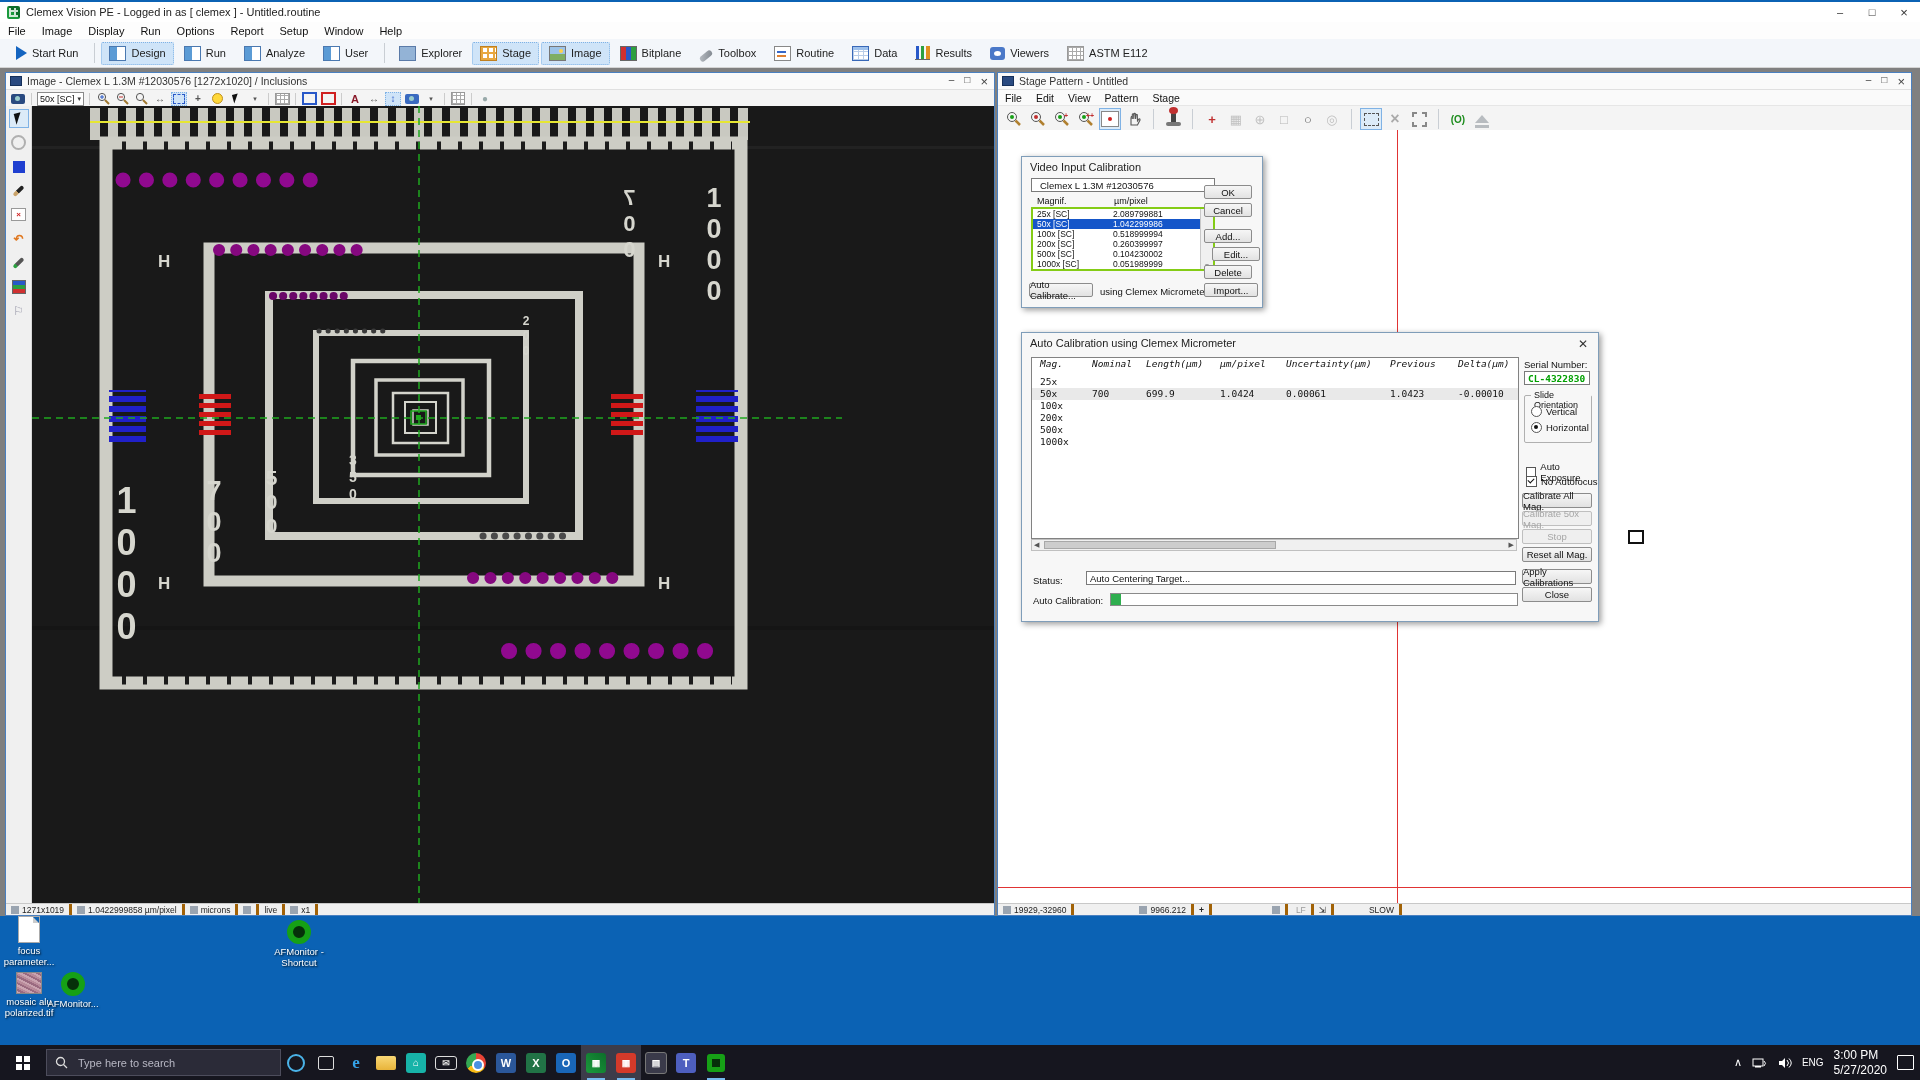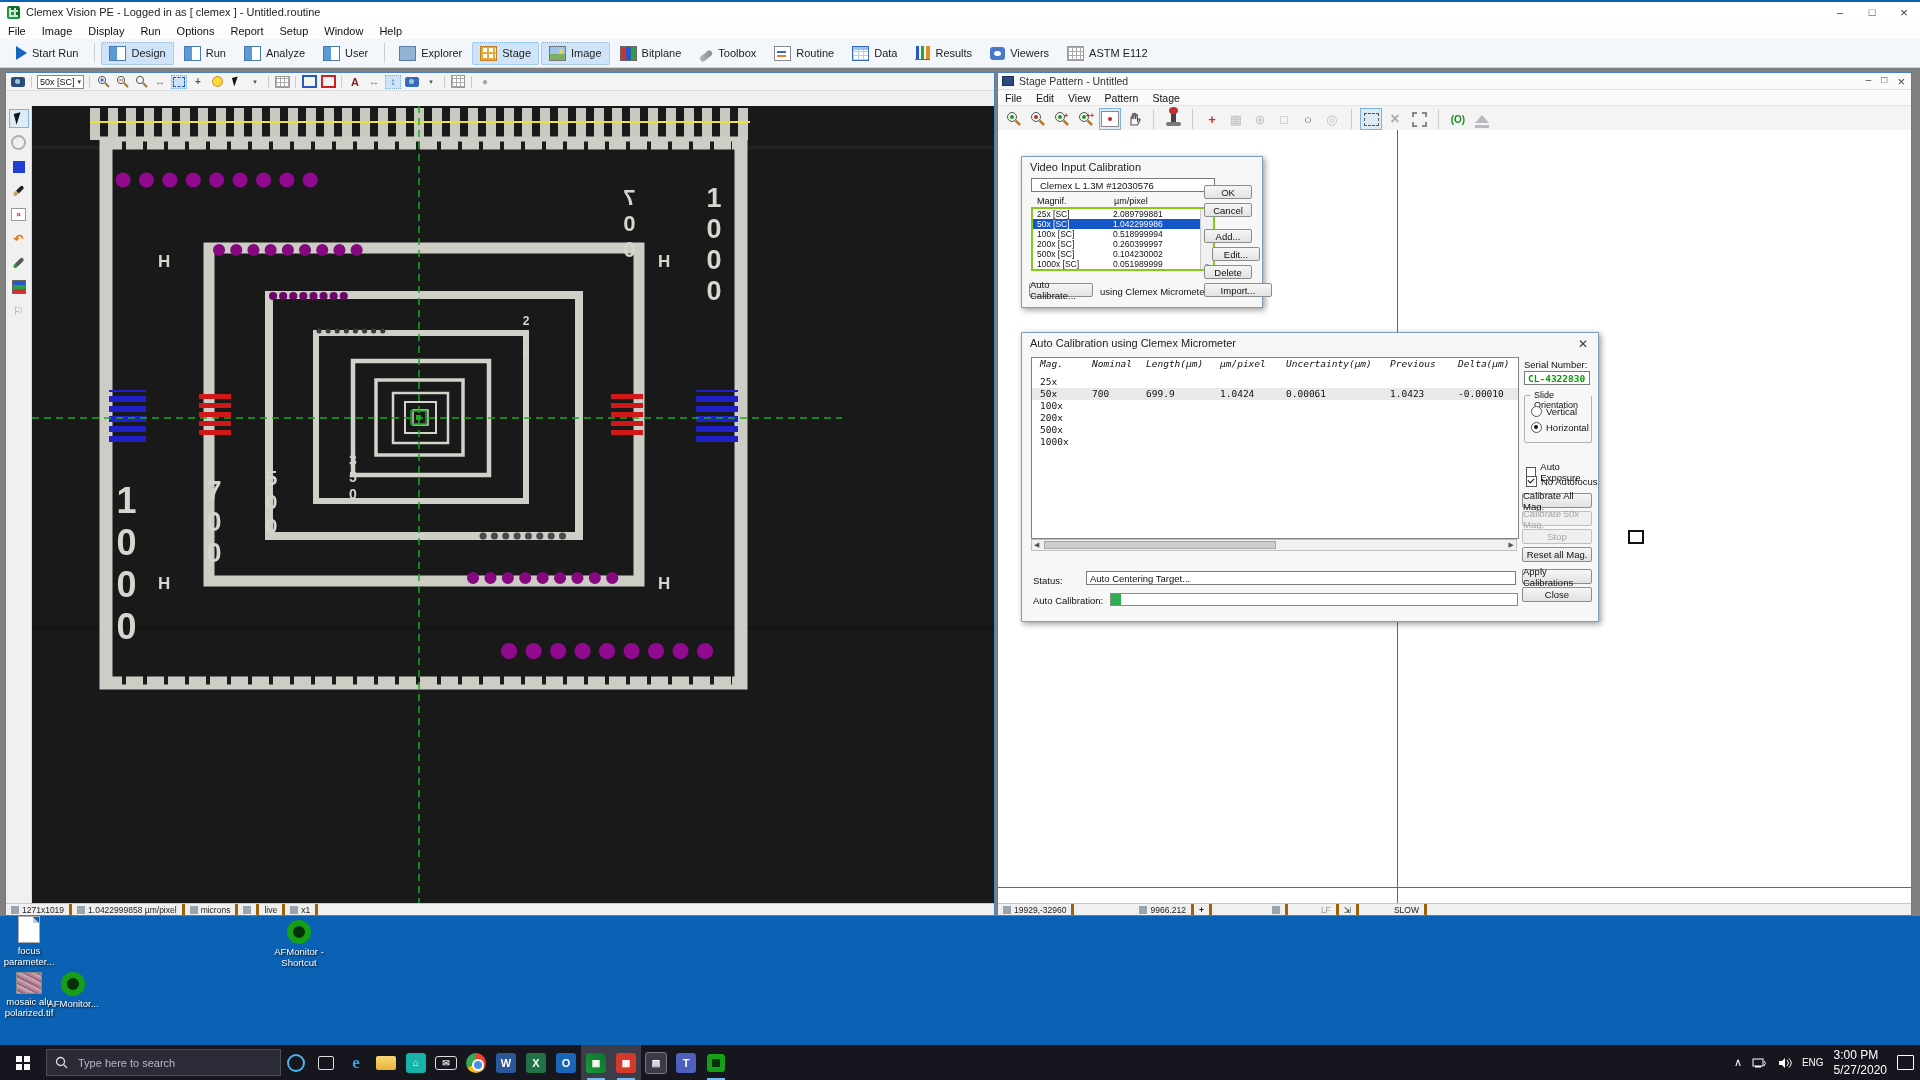--- a/index.html
+++ b/index.html
@@ -231,20 +231,29 @@
       <span class="ic ic-view"></span>
       <span>Viewers</span>
     </div>
     <div class="tbtn">
       <span class="ic ic-grid"></span>
       <span>ASTM E112</span>
     </div>
   </div>
 
   <div class="child" style="left:5px;top:70px;width:990px;height:844px;">
+    <div class="ctitle">
+      <span class="cicon"></span>
+      <span class="txt">Image - Clemex L 1.3M #12030576 [1272x1020] / Inclusions</span>
+      <span class="cbtns">
+        <span class="g-min"></span>
+        <span class="g-max"></span>
+        <span class="g-close"></span>
+      </span>
+    </div>
     <div class="ctool">
       <span class="mini">
           <span class="cam"></span>
         </span>
       <span class="msep"></span>
       <span class="combo">
         <span>50x [SC]</span>
         <span class="arr">▾</span>
       </span>
       <span class="msep"></span>
@@ -516,21 +525,21 @@
           <span>19929,-32960</span>
         </span>
       <span class="seg" style="margin-left:60px;">
           <span class="sico"></span>
           <span>9966.212</span>
         </span>
       <span class="seg" style="font-weight:bold;">+</span>
       <span class="seg" style="margin-left:55px;">
           <span class="sico"></span>
         </span>
-      <span class="seg" style="margin-left:28px;">
+      <span class="seg" style="margin-left:3px;">
           <span style="color:#999;">LF</span>
         </span>
       <span class="seg">⇲</span>
       <span class="seg" style="margin-left:30px;">
           <span>SLOW</span>
         </span>
     </div>
   </div>
 </div>
 
@@ -583,21 +592,21 @@
   <div class="btn" style="left:190px;top:90px;width:48px;height:14px;">
       <span>Edit...</span>
     </div>
   <div class="btn" style="left:182px;top:108px;width:48px;height:14px;">
       <span>Delete</span>
     </div>
   <div class="btn" style="left:7px;top:126px;width:64px;height:14px;">
       <span>Auto Calibrate...</span>
     </div>
   <span class="lbl" style="left:78px;top:129px;">using Clemex Micrometer</span>
-  <div class="btn" style="left:182px;top:126px;width:68px;height:14px;">
+  <div class="btn" style="left:182px;top:126px;width:54px;height:14px;">
       <span>Import...</span>
     </div>
 </div>
 
 <div class="dlg" style="left:1021px;top:332px;width:576px;height:288px;">
   <div class="dtitle">Auto Calibration using Clemex Micrometer</div>
   <span class="closeX" style="right:10px;top:4px;">✕</span>
   <div class="atable" style="left:9px;top:24px;width:486px;height:180px;">
     <div class="arow ahead">
       <span class="c0">Mag.</span>

